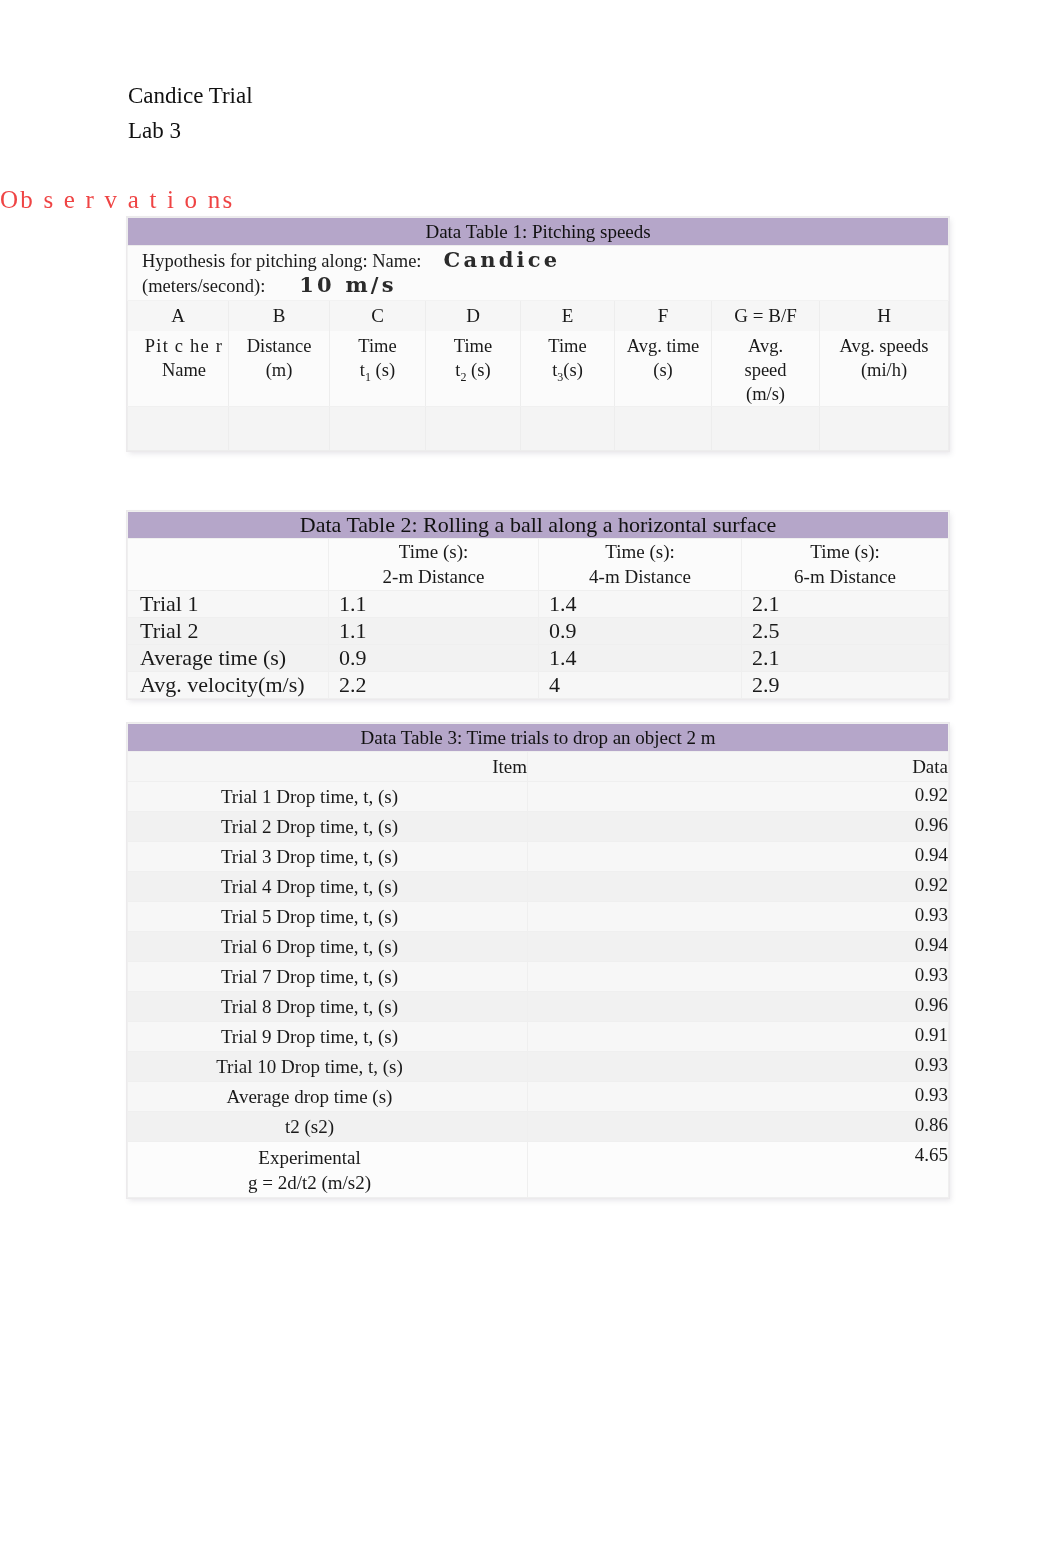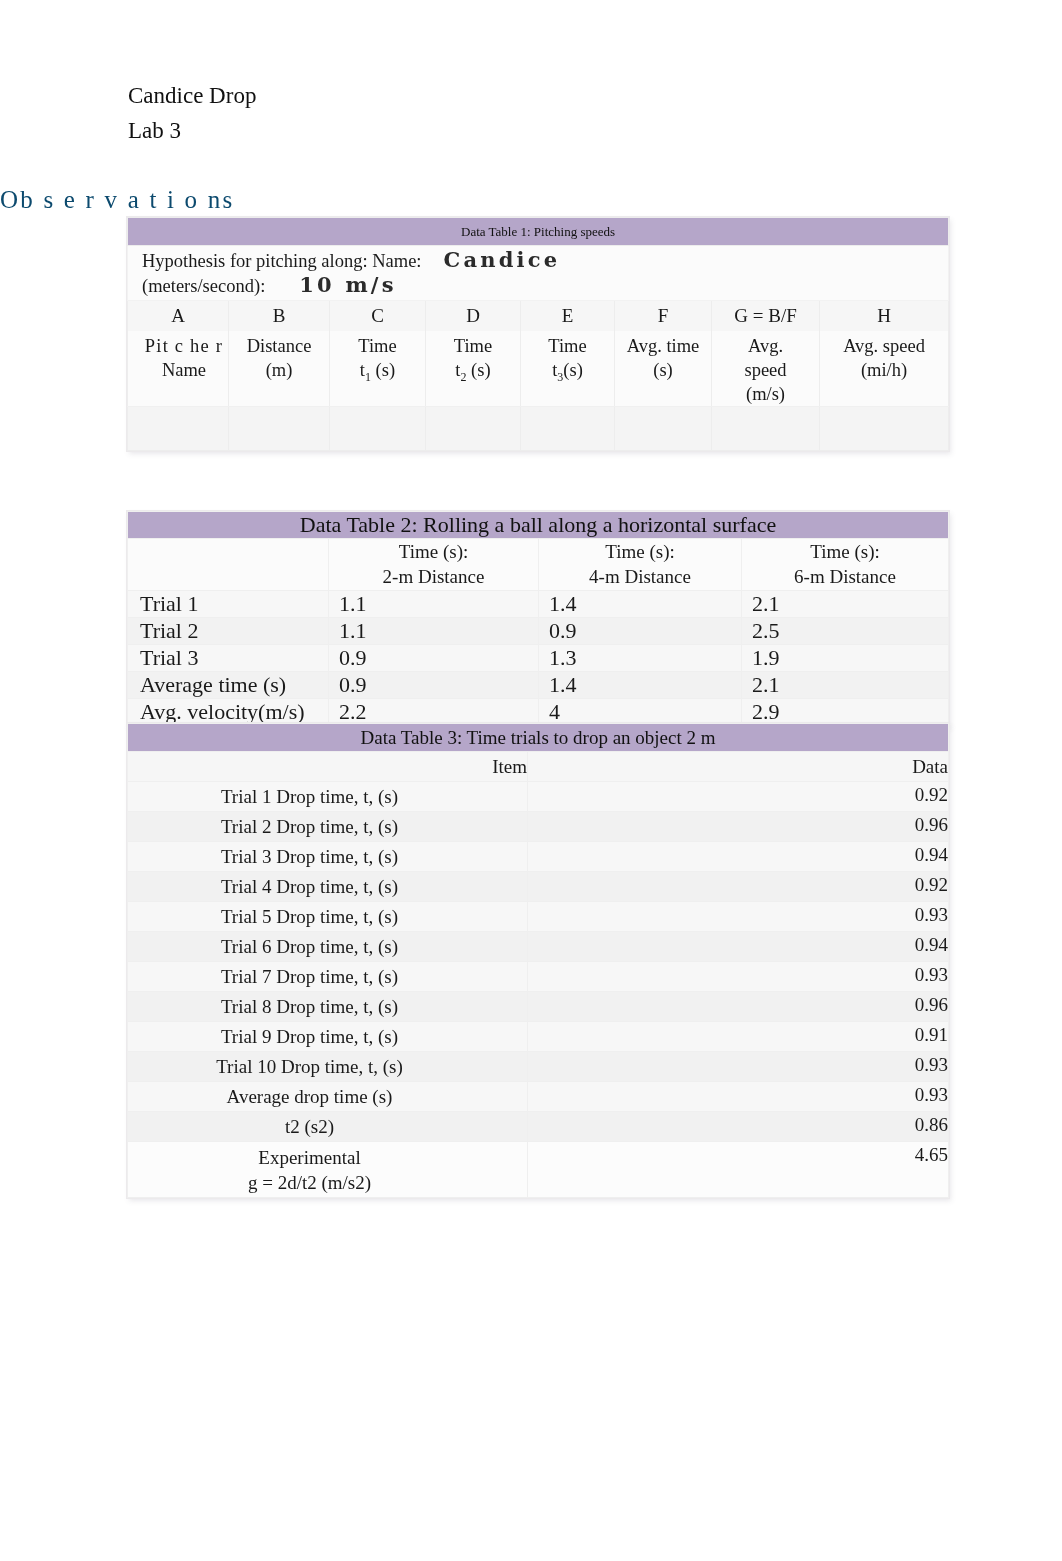--- a/index.html
+++ b/index.html
@@ -27,42 +27,42 @@
     color: #111;
   }
   .doc-header div { white-space: nowrap; }
 
   .section-title {
     position: absolute;
     left: 0px;
     top: 186px;
     font-size: 25px;
     letter-spacing: 2.2px;
-    color: #0c4a6e;
+    color: #ef4444;
     white-space: nowrap;
   }
 
   
   .tbl {
     position: absolute;
     border-collapse: collapse;
     table-layout: fixed;
     background: #fafafa;
     box-shadow: 0 0 0 1px #eceaec, 2px 3px 5px rgba(120,110,130,0.16);
   }
   .tbl td, .tbl th {
     border: 1px solid #ececec;
     vertical-align: middle;
     font-weight: normal;
     padding: 0;
   }
   .band {
     background: #b5a6c9;
     color: #111;
-    font-size: 13px;
+    font-size: 19px;
     text-align: center;
     height: 28px;
     border: 1px solid #b5a6c9;
     white-space: nowrap;
   }
 
   
   #table1 {
     left: 127px;
     top: 217px;
@@ -185,21 +185,21 @@
     padding-top: 2px;
   }
   #table3 tr.alt .item, #table3 tr.alt .dataval { background: #f1f1f1; }
   #table3 .last .item { height: 56px; line-height: 25px; background:#fcfcfc;margin-left:8px; }
   #table3 .last .dataval { height: 56px; background:#fcfcfc; }
 </style>
 </head>
 <body>
 
 <div class="doc-header">
-  <div>Candice Drop</div>
+  <div>Candice Trial</div>
   <div>Lab 3</div>
 </div>
 
 <div class="section-title">Ob s e r v a t i o ns</div>
 
 <table class="tbl" id="table1">
   <colgroup>
     <col style="width:101px">
       <col style="width:101px">
       <col style="width:96px">
@@ -257,21 +257,21 @@
     <td>
       <div>Avg. time</div>
       <div>(s)</div>
     </td>
     <td>
       <div>Avg.</div>
       <div>speed</div>
       <div>(m/s)</div>
     </td>
     <td>
-      <div>Avg. speed</div>
+      <div>Avg. speeds</div>
       <div>(mi/h)</div>
     </td>
   </tr>
   <tr class="blank-row">
     <td></td>
     <td></td>
     <td></td>
     <td></td>
     <td></td>
     <td></td>
@@ -313,26 +313,20 @@
     <td class="rval">1.1</td>
     <td class="rval">1.4</td>
     <td class="rval">2.1</td>
   </tr>
   <tr class="alt">
     <td class="rlabel">Trial 2</td>
     <td class="rval">1.1</td>
     <td class="rval">0.9</td>
     <td class="rval">2.5</td>
   </tr>
-  <tr>
-    <td class="rlabel">Trial 3</td>
-    <td class="rval">0.9</td>
-    <td class="rval">1.3</td>
-    <td class="rval">1.9</td>
-  </tr>
   <tr class="alt">
     <td class="rlabel">Average time (s)</td>
     <td class="rval">0.9</td>
     <td class="rval">1.4</td>
     <td class="rval">2.1</td>
   </tr>
   <tr>
     <td class="rlabel">Avg. velocity(m/s)</td>
     <td class="rval">2.2</td>
     <td class="rval">4</td>

